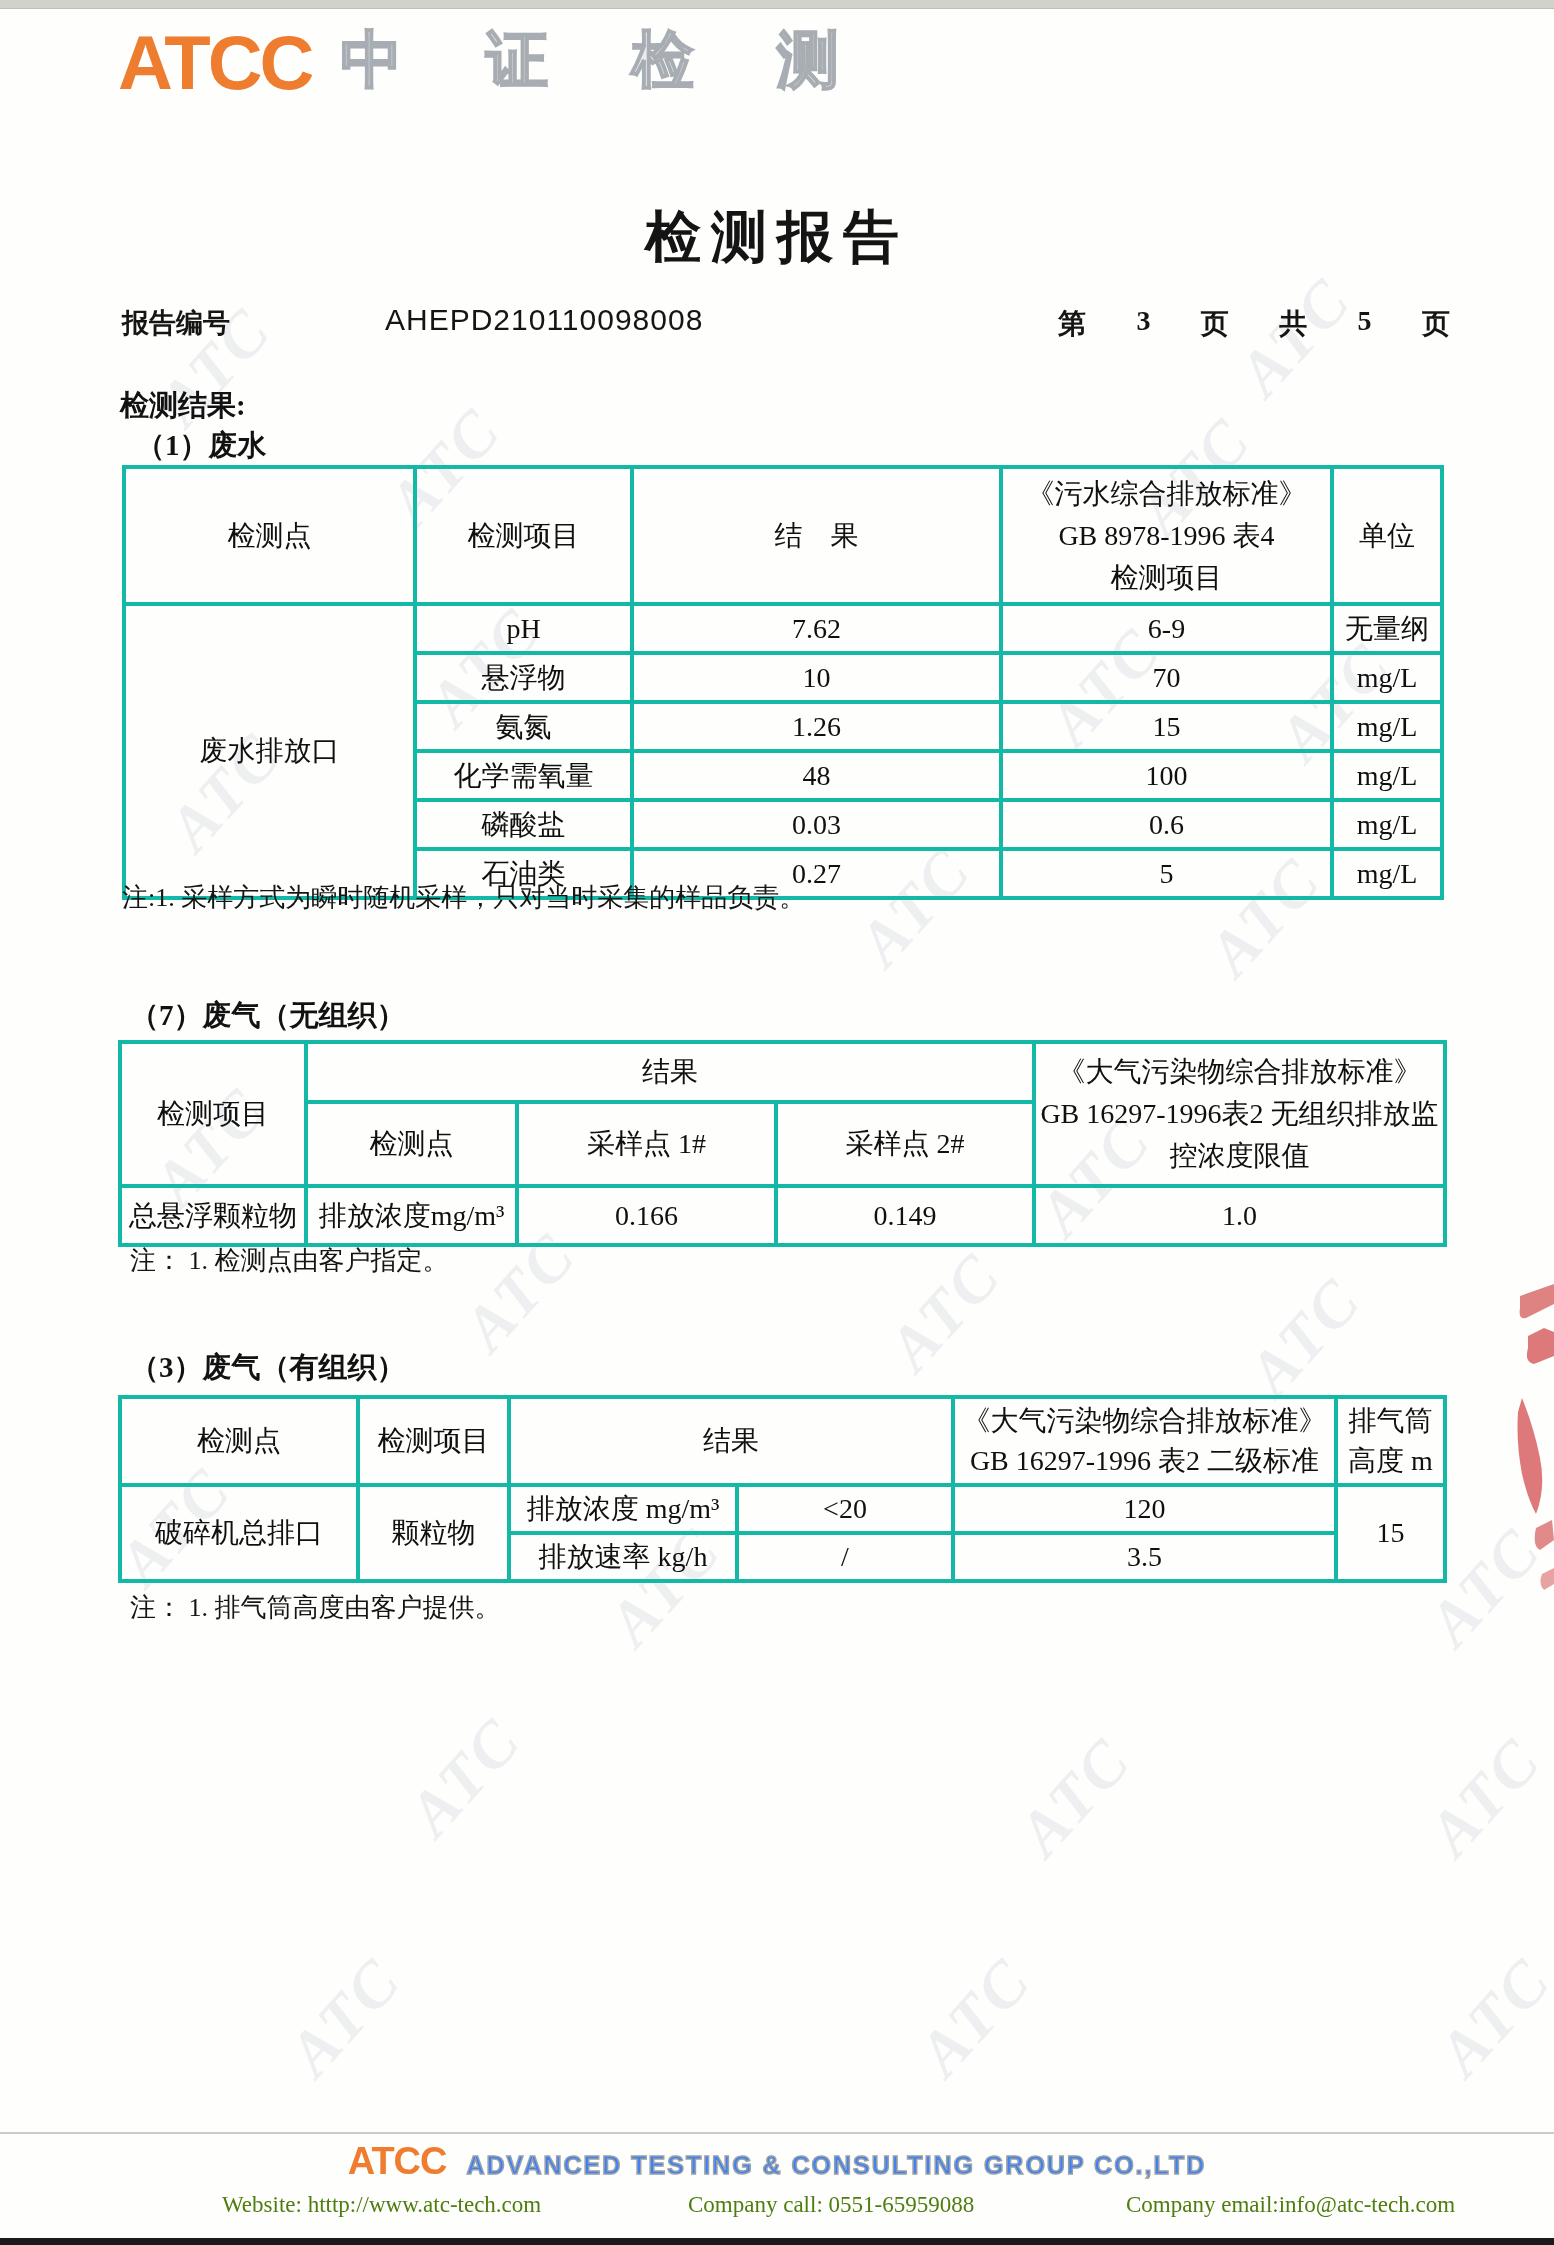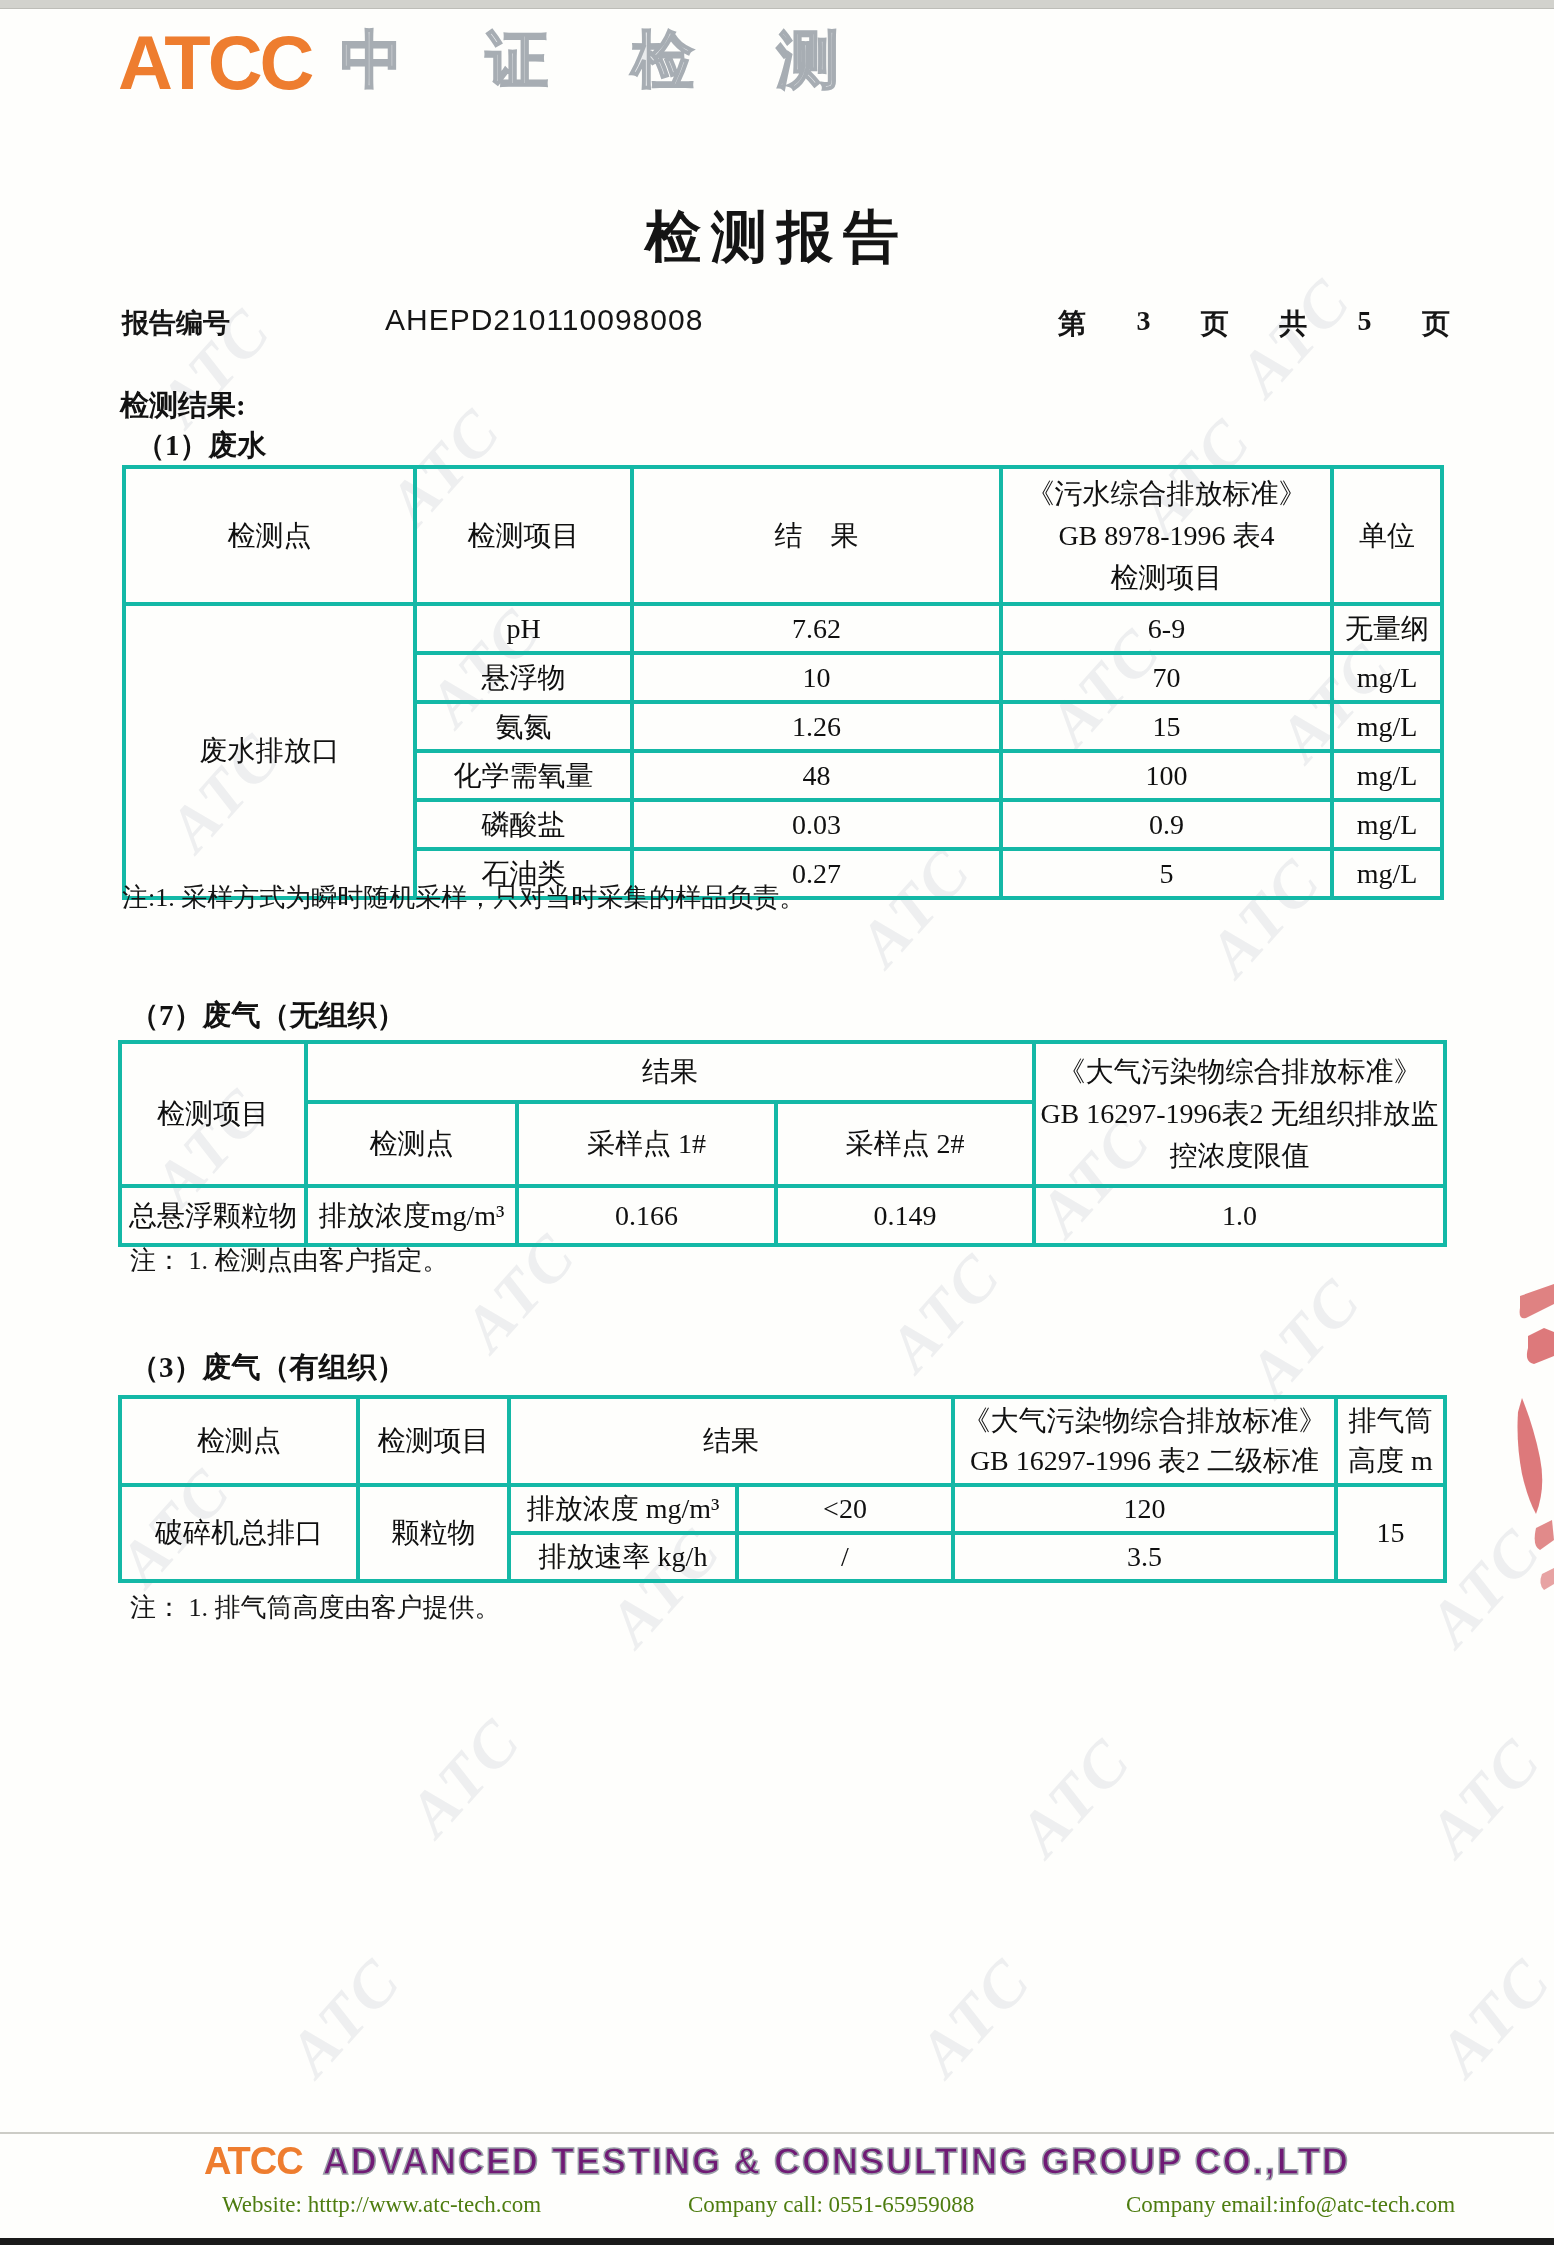--- a/index.html
+++ b/index.html
@@ -46,21 +46,21 @@
   .wm{position:absolute;transform:rotate(-48deg);font-size:64px;font-style:italic;font-weight:700;
       color:rgba(140,152,172,0.14);letter-spacing:3px;pointer-events:none;}
   
   .stamp{position:absolute;right:0;top:1278px;width:72px;height:340px;}
   
   .footer-divider{position:absolute;left:0;top:2132px;width:100%;height:2px;background:#ccccc6;}
   .footer-logo-row{position:absolute;left:0;top:2140px;width:100%;text-align:center;white-space:nowrap;}
   .footer-atcc{font-family:"Liberation Sans","DejaVu Sans",sans-serif;font-weight:800;
     font-size:38px;color:#ee7d2f;letter-spacing:-1px;}
   .footer-company{font-family:"Liberation Sans","DejaVu Sans",sans-serif;font-weight:800;
-    font-size:36px;margin-left:20px;letter-spacing:2px;color:#701a75;
+    font-size:25px;margin-left:20px;letter-spacing:2px;color:#3b82f6;
     -webkit-text-stroke:1.5px #9aa0a8;}
   .footer-contact{position:absolute;top:2192px;font-size:23px;color:#4d7c0f;
     font-family:"Liberation Serif","DejaVu Serif",serif;}
   .fc-web{left:222px;} .fc-call{left:688px;} .fc-mail{left:1126px;}
 </style>
 </head>
 <body>
 
 <div class="page">
   <div class="top-edge"></div>
@@ -154,21 +154,21 @@
     </tr>
     <tr class="dr">
       <td>化学需氧量</td>
       <td>48</td>
       <td>100</td>
       <td>mg/L</td>
     </tr>
     <tr class="dr">
       <td>磷酸盐</td>
       <td>0.03</td>
-      <td>0.9</td>
+      <td>0.6</td>
       <td>mg/L</td>
     </tr>
     <tr class="dr">
       <td>石油类</td>
       <td>0.27</td>
       <td>5</td>
       <td>mg/L</td>
     </tr>
   </tbody>
     </table>

